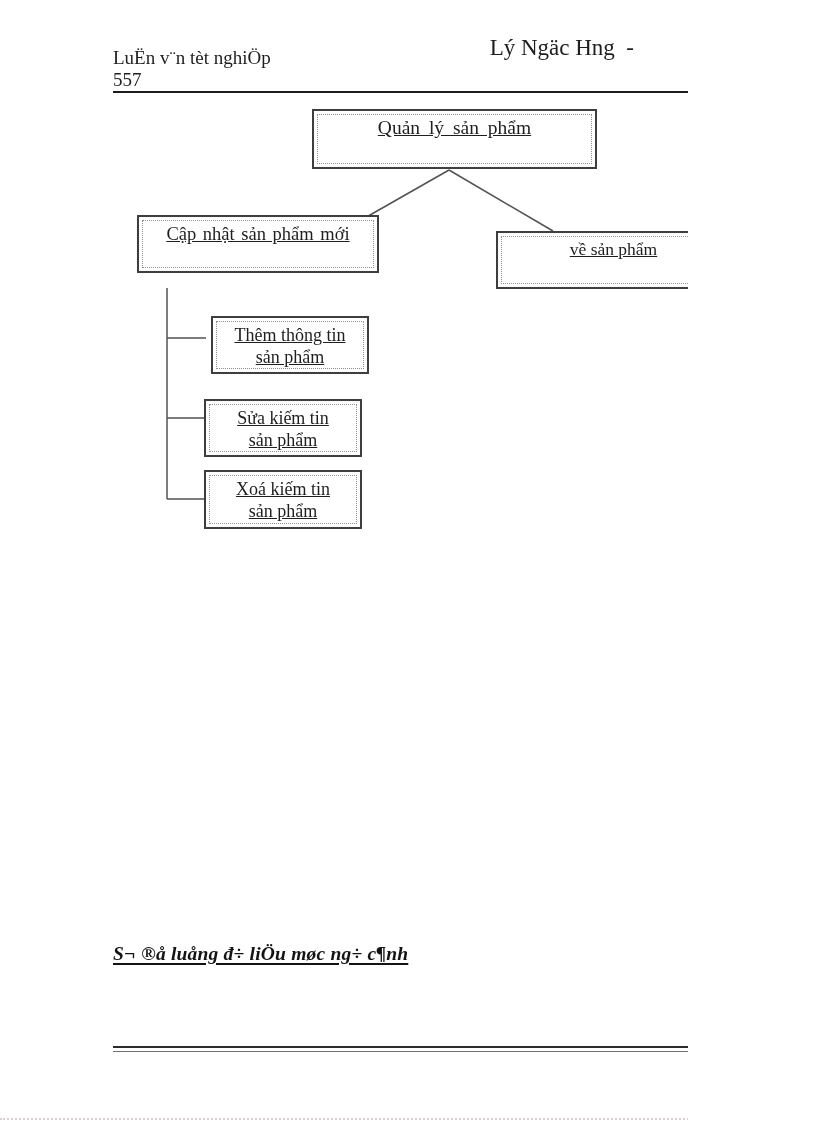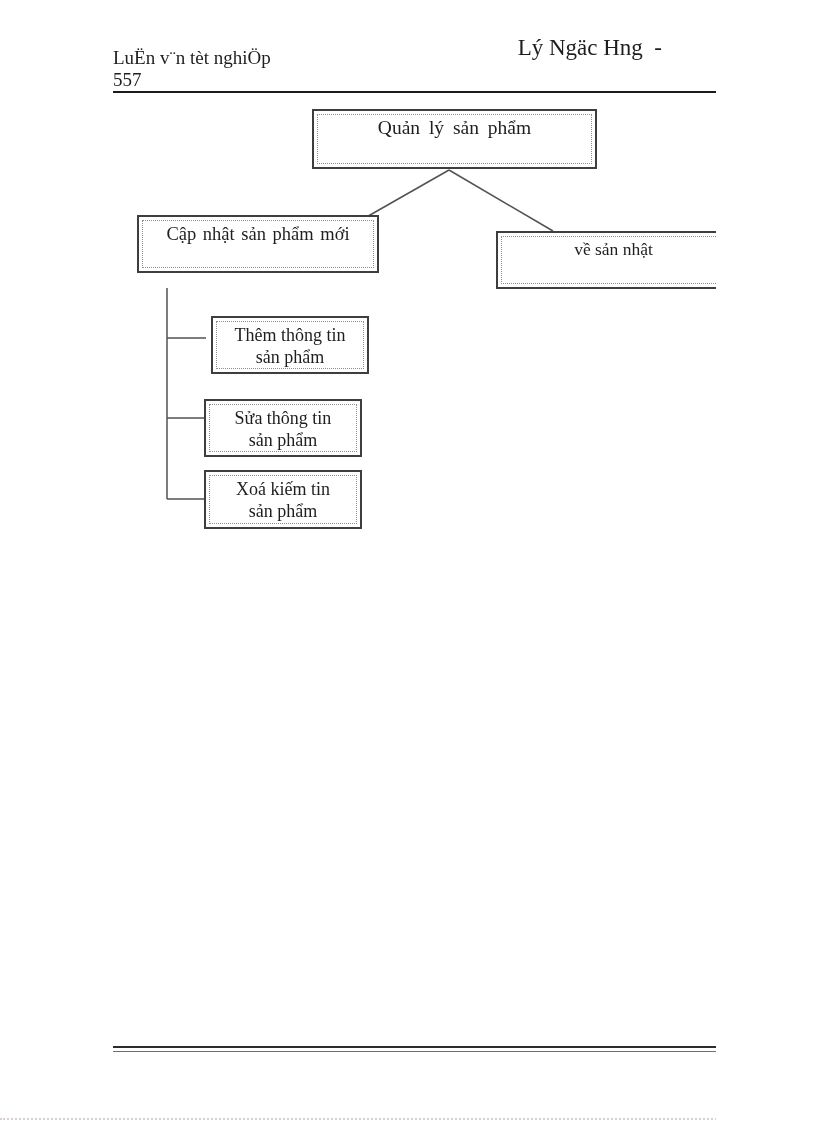--- a/index.html
+++ b/index.html
@@ -1,31 +1,31 @@
 <!DOCTYPE html>
 <html><head>
 <meta charset="utf-8">
 <style>
   html,body{margin:0;padding:0;background:#ffffff;}
   .page{
     position:relative;width:688px;height:1123px;background:#ffffff;
-    font-family:"Liberation Serif","DejaVu Serif",serif;color:#1e1e1e;overflow:hidden;padding-left:28px;
+    font-family:"Liberation Serif","DejaVu Serif",serif;color:#1e1e1e;overflow:hidden;
   }
   
   .hdr-left1{position:absolute;left:113px;top:47px;font-size:19px;white-space:pre;}
   .hdr-left2{position:absolute;left:113px;top:69px;font-size:19px;}
   .hdr-right{position:absolute;right:54px;top:35px;font-size:23px;white-space:pre;}
   .hdr-rule{position:absolute;left:113px;top:91px;width:649px;height:2px;background:#1b1b1b;}
   
   .connectors{position:absolute;left:0;top:0;}
   .dbox{position:absolute;background:#ffffff;border:2px solid #3e3e3e;box-sizing:border-box;}
   .dbox .inner{
     position:absolute;inset:3px;border:1px dotted #8f8f8f;
     display:flex;flex-direction:column;align-items:center;justify-content:flex-start;
-    padding-top:2px;text-align:right;font-size:18px;line-height:22px;box-sizing:border-box;
+    padding-top:2px;text-align:right;font-size:18px;line-height:22px;box-sizing:border-box;text-decoration:underline;
   }
   .box-root{left:312px;top:109px;width:285px;height:60px;}
   .box-root .inner{font-size:19.5px;word-spacing:4px;}
   .box-update{left:137px;top:215px;width:242px;height:58px;}
   .box-update .inner{font-size:18.5px;word-spacing:2px;}
   .box-search{left:496px;top:231px;width:235px;height:58px;}
   .box-search .inner{font-size:17.5px;line-height:21px;}
   .box-leaf{left:204px;width:158px;height:58px;}
   .box-add{top:316px;margin-left:7px;}
   .box-edit{top:399px;}
@@ -67,43 +67,44 @@
   <div class="dbox box-root">
     <div class="inner">Quản lý sản phẩm</div>
   </div>
 
   <div class="dbox box-update">
     <div class="inner">Cập nhật sản phẩm mới</div>
   </div>
 
   <div class="dbox box-search">
     <div class="inner">
-      <span class="dline">về sản nhật</span>
+      <span class="dline">về sản phẩm</span>
     </div>
   </div>
 
   <div class="dbox box-leaf box-add">
     <div class="inner">
       <span class="dline">Thêm thông tin</span>
       <span class="dline">sản phẩm</span>
     </div>
   </div>
 
   <div class="dbox box-leaf box-edit">
     <div class="inner">
-      <span class="dline">Sửa thông tin</span>
+      <span class="dline">Sửa kiếm tin</span>
       <span class="dline">sản phẩm</span>
     </div>
   </div>
 
   <div class="dbox box-leaf box-del">
     <div class="inner">
       <span class="dline">Xoá kiếm tin</span>
       <span class="dline">sản phẩm</span>
     </div>
   </div>
 
+  <div class="caption">S¬ ®å luång đ÷ liÖu møc ng÷ c¶nh</div>
 
   <div class="ftr-rule-thick"></div>
   <div class="ftr-rule-thin"></div>
   <div class="bottom-dots"></div>
 
 </div>
 
 </body></html>

